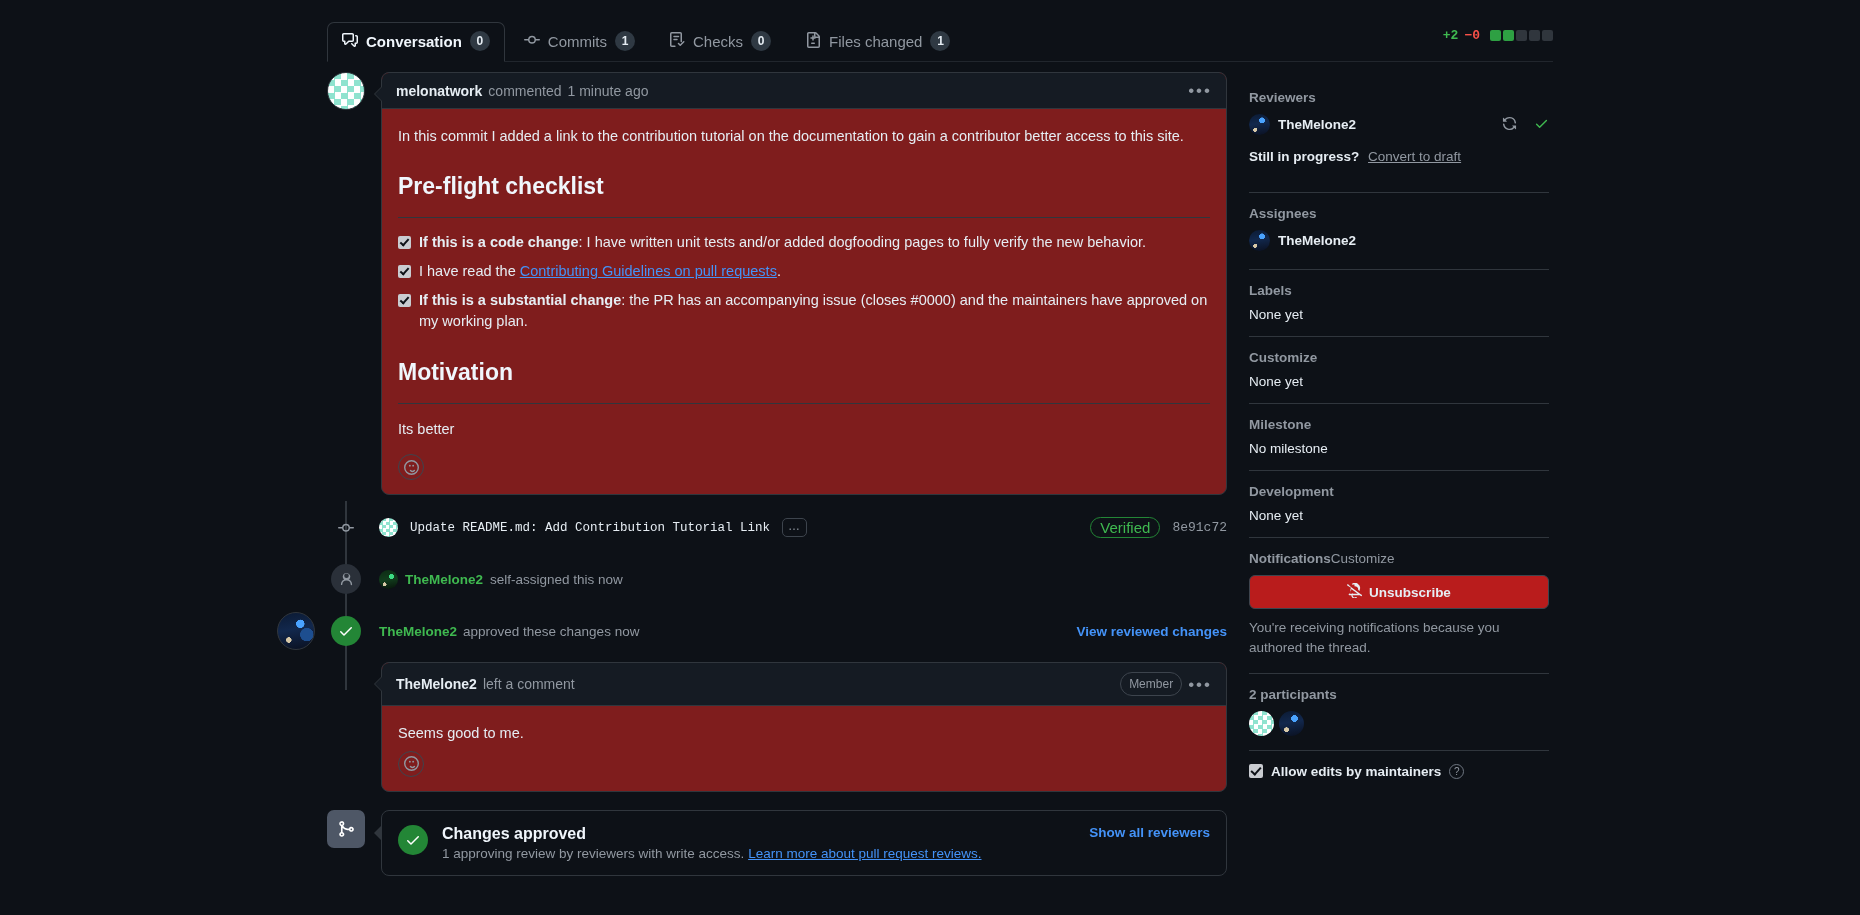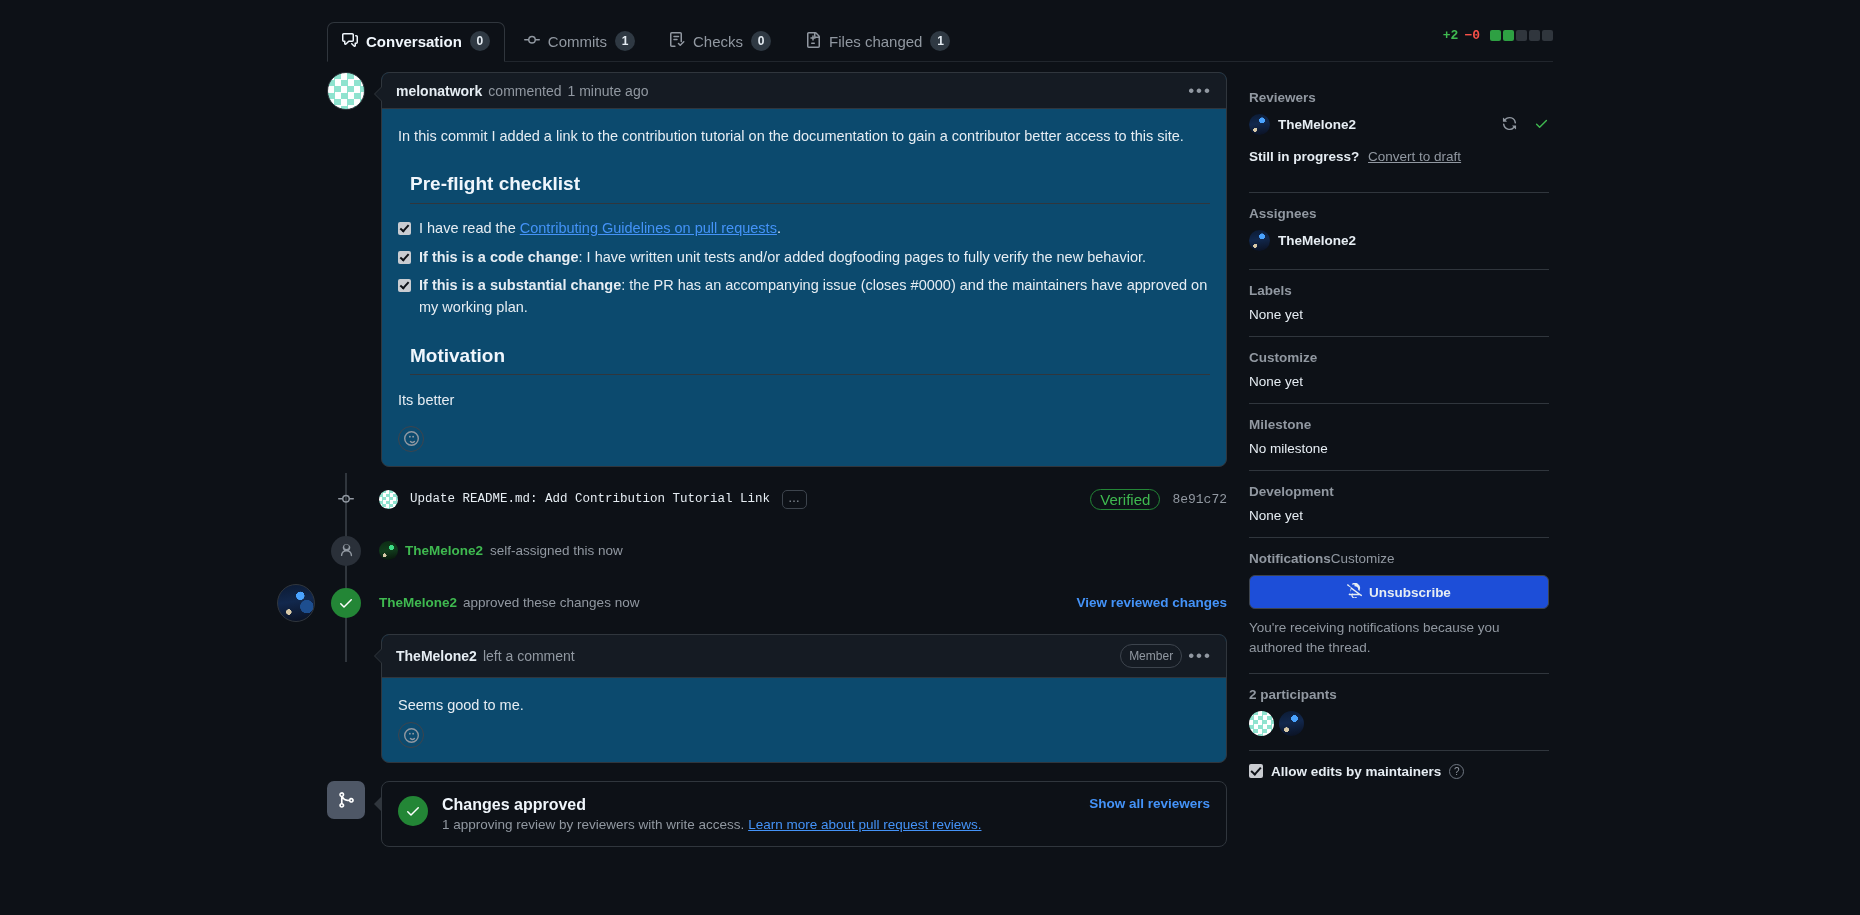--- a/index.html
+++ b/index.html
@@ -65,21 +65,21 @@
       radial-gradient(circle at 30% 75%, #d8c9a8 0 7%, transparent 8%),
       radial-gradient(circle at 62% 30%, #4aa3ff 0 12%, transparent 13%),
       radial-gradient(circle at 80% 60%, #1d4e8f 0 18%, transparent 19%),
       linear-gradient(170deg, #0b1a33 0%, #12284d 45%, #0a1020 100%);
   }
 
   
   .cardwrap { display: flex; align-items: flex-start; gap: 16px; }
   .card {
     flex: 1 1 auto; border: 1px solid #30363d; border-radius: 8px;
-    background: #0c4a6e; position: relative;
+    background: #7f1d1d; position: relative;
   }
   .card::before {
     content: ""; position: absolute; left: -8px; top: 13px;
     width: 0; height: 0;
     border-top: 8px solid transparent; border-bottom: 8px solid transparent;
     border-right: 8px solid #30363d;
   }
   .card::after {
     content: ""; position: absolute; left: -7px; top: 13px;
     width: 0; height: 0;
@@ -95,22 +95,22 @@
   .card-head .who { color: #e6edf3; font-weight: 600; }
   .card-head .spacer { flex: 1 1 auto; }
   .kebab { color: #9198a1; font-size: 17px; letter-spacing: 2px; cursor: pointer; line-height: 1; }
   .badge-member {
     border: 1px solid #3d444d; border-radius: 20px; padding: 4px 8px;
     font-size: 12px; color: #9198a1;
   }
   .card-body { padding: 16px 16px 10px 16px; font-size: 14.5px; line-height: 1.55; }
   .card-body p { margin-bottom: 14px; }
   .card-body h2 {
-    font-size: 19px; font-weight: 600; color: #f0f6fc;
-    padding-bottom: 4px; margin: 22px 0 14px 12px;
+    font-size: 23px; font-weight: 600; color: #f0f6fc;
+    padding-bottom: 12px; margin: 22px 0 14px 0;
     border-bottom: 1px solid #30363d;
   }
   .card-body h2:first-child { margin-top: 4px; }
   .tasklist { list-style: none; }
   .tasklist li {
     display: flex; align-items: flex-start; gap: 8px;
     margin-bottom: 7px; line-height: 1.5;
   }
   .cb {
     width: 13px; height: 13px; flex: 0 0 13px; margin-top: 4px;
@@ -205,21 +205,21 @@
   .sb-av { width: 21px; height: 21px; border-radius: 50%; flex: 0 0 21px; }
   .sb-av.city { background:
       radial-gradient(circle at 30% 75%, #d8c9a8 0 9%, transparent 10%),
       radial-gradient(circle at 62% 30%, #4aa3ff 0 14%, transparent 15%),
       linear-gradient(170deg, #0b1a33 0%, #12284d 45%, #0a1020 100%); }
   .sb-none { color: #e6edf3; font-size: 13.5px; }
   .sb-div { height: 1px; background: #30363d; margin: 0 0 13px 0; }
   .sb-text { color: #e6edf3; line-height: 1.5; margin-bottom: 11px; }
   .sb-muted-text { color: #9198a1; line-height: 1.5; }
   .btn-unsub {
-    width: 100%; background: #1d4ed8; border: 1px solid #3d444d; border-radius: 6px;
+    width: 100%; background: #b91c1c; border: 1px solid #3d444d; border-radius: 6px;
     color: #e6edf3; font-size: 13.5px; font-weight: 600; padding: 7px 0;
     display: flex; align-items: center; justify-content: center; gap: 7px;
     cursor: pointer; font-family: inherit;
   }
   .parts { display: flex; gap: 5px; margin-top: 9px; }
   .part-av { width: 25px; height: 25px; border-radius: 50%; }
   .part-av.melon { background: repeating-conic-gradient(#8fe3cf 0% 25%, #ffffff 0% 50%) 0 0 / 9px 9px; }
   .part-av.city { background:
       radial-gradient(circle at 30% 75%, #d8c9a8 0 9%, transparent 10%),
       radial-gradient(circle at 62% 30%, #4aa3ff 0 14%, transparent 15%),
@@ -312,25 +312,25 @@
           <span>1 minute ago</span>
           <span class="spacer"></span>
           <span class="kebab">•••</span>
         </div>
         <div class="card-body">
           <p>In this commit I added a link to the contribution tutorial on the documentation to gain a contributor better access to this site.</p>
           <h2>Pre-flight checklist</h2>
           <ul class="tasklist">
             <li>
               <span class="cb"></span>
-              <span><span>I have read the </span><a class="lnk">Contributing Guidelines on pull requests</a><span>.</span></span>
+              <span><strong>If this is a code change</strong><span>: I have written unit tests and/or added dogfooding pages to fully verify the new behavior.</span></span>
             </li>
             <li>
               <span class="cb"></span>
-              <span><strong>If this is a code change</strong><span>: I have written unit tests and/or added dogfooding pages to fully verify the new behavior.</span></span>
+              <span><span>I have read the </span><a class="lnk">Contributing Guidelines on pull requests</a><span>.</span></span>
             </li>
             <li>
               <span class="cb"></span>
               <span><strong>If this is a substantial change</strong><span>: the PR has an accompanying issue (closes #0000) and the maintainers have approved on my working plan.</span></span>
             </li>
           </ul>
           <h2>Motivation</h2>
           <p>Its better</p>
           <div class="emoji-btn">
             <svg width="15" height="15" viewBox="0 0 16 16" fill="#9198a1">

